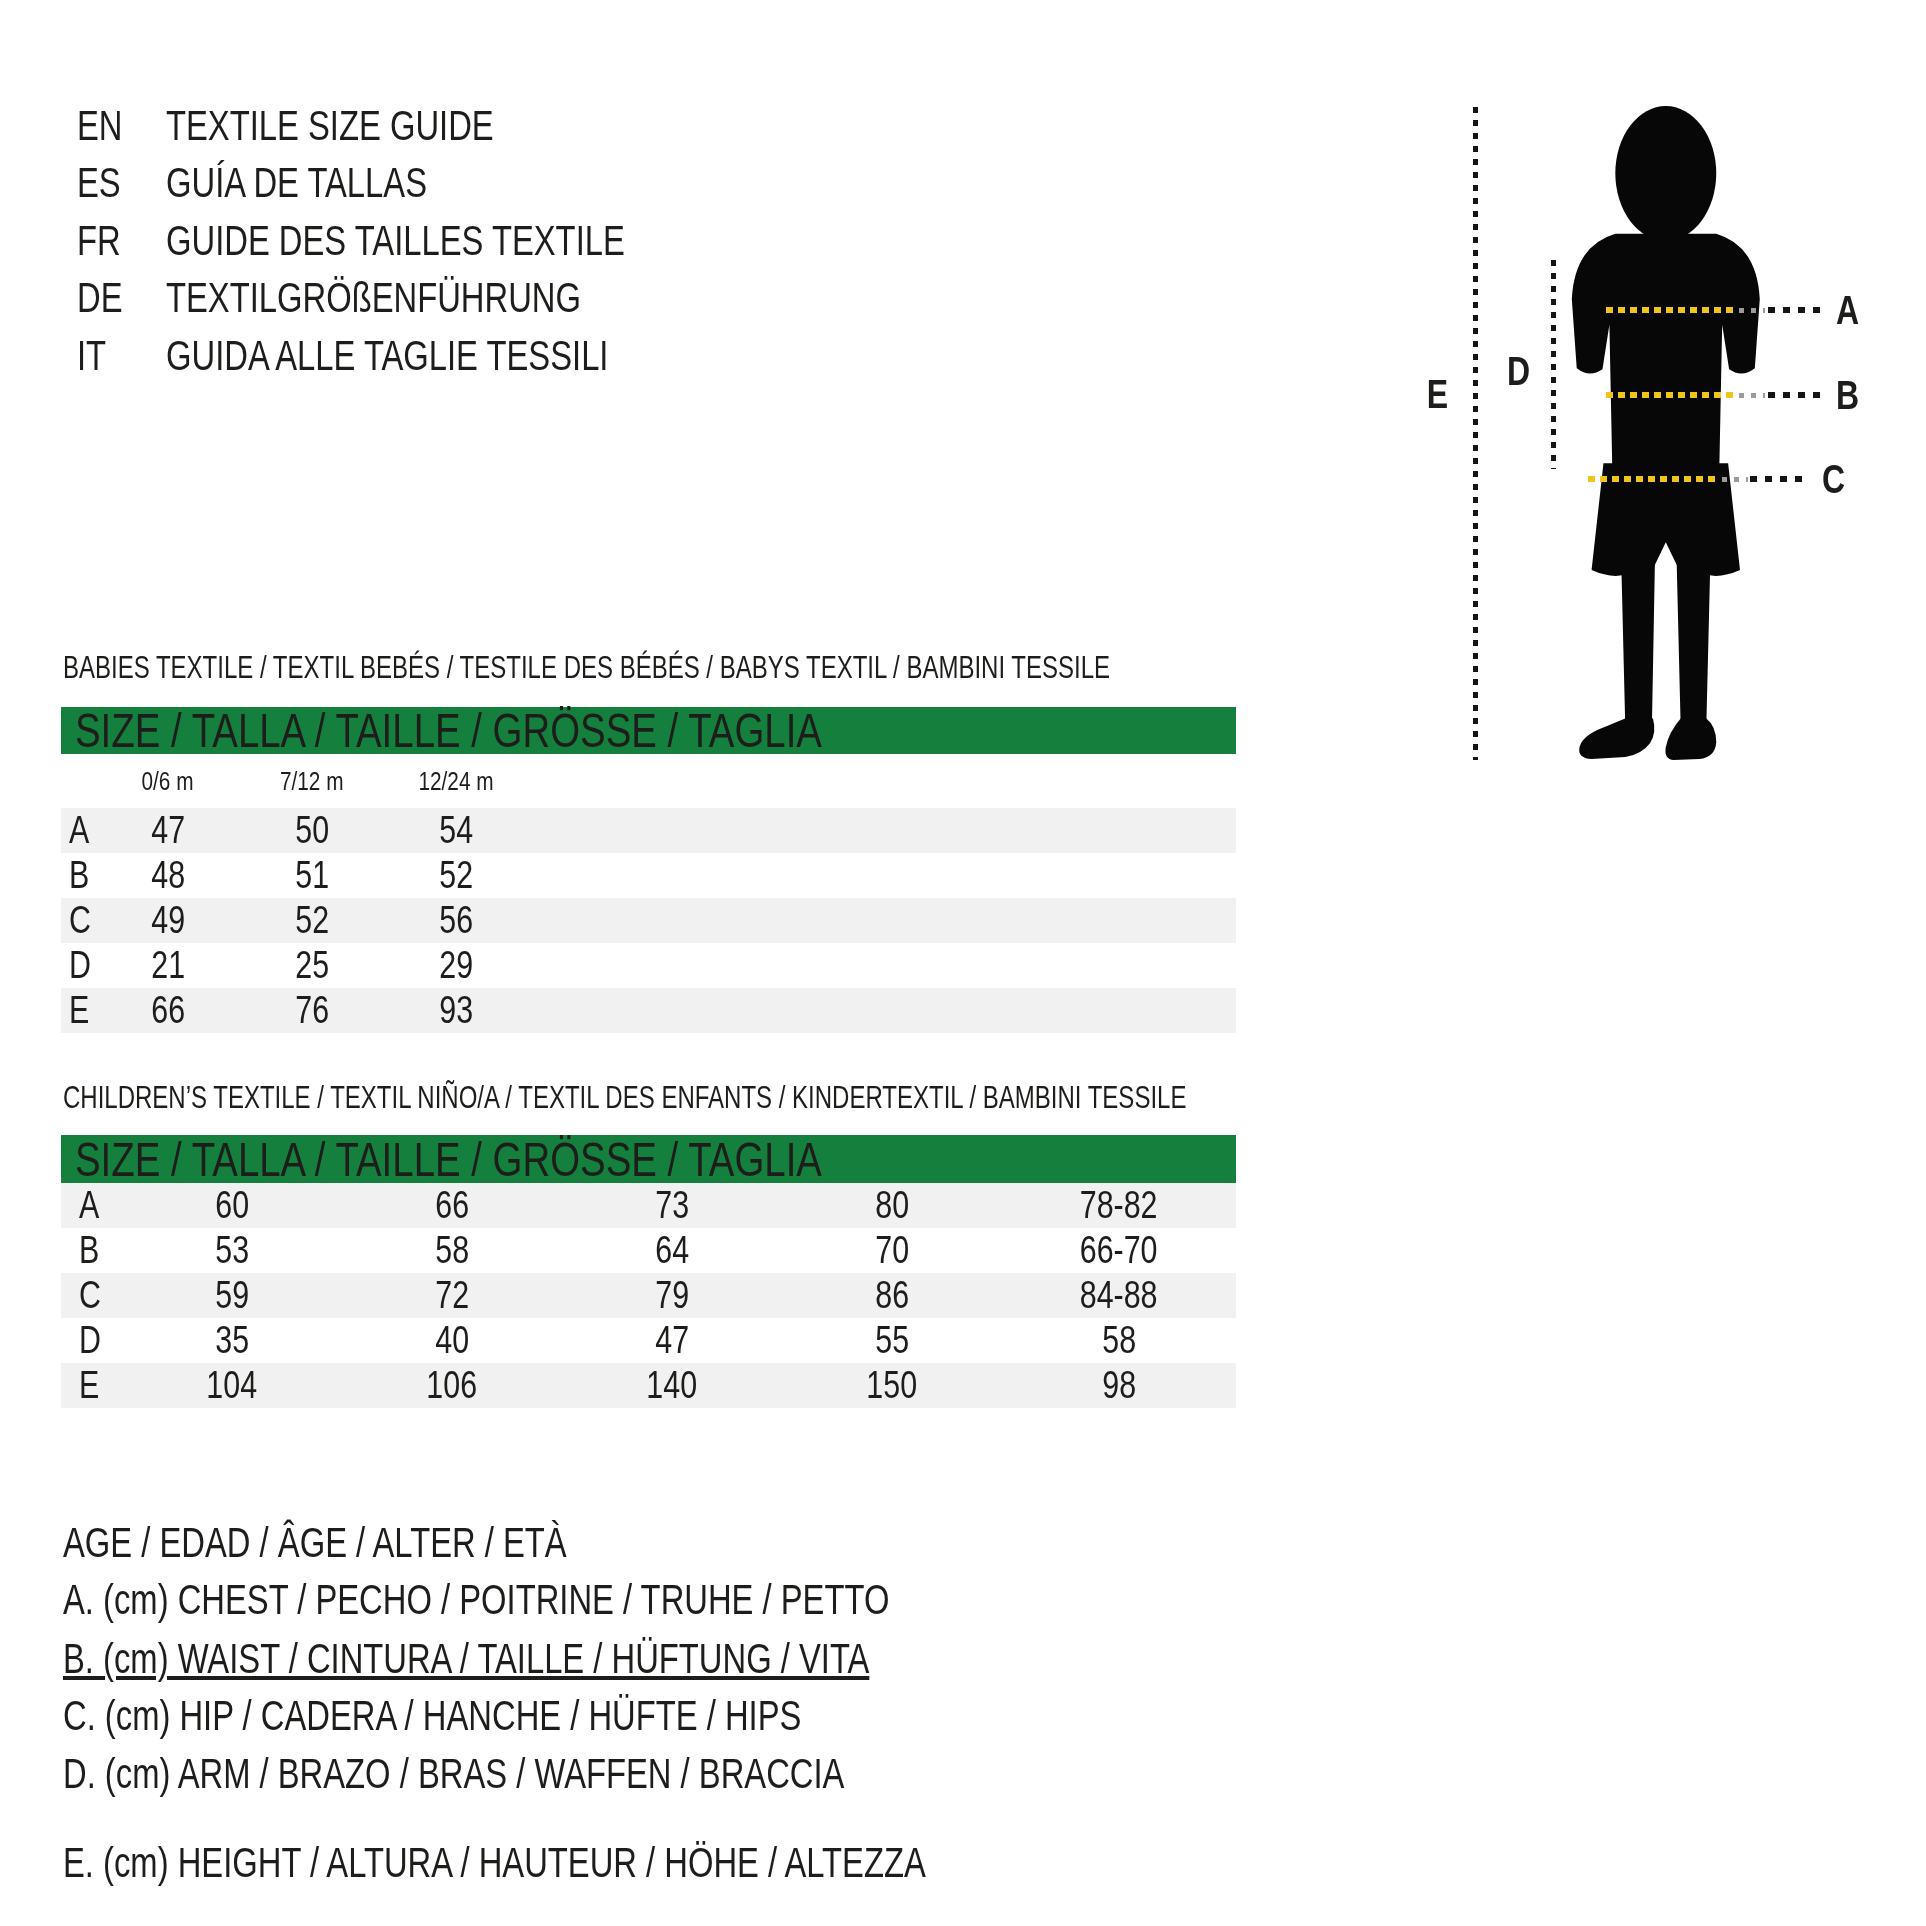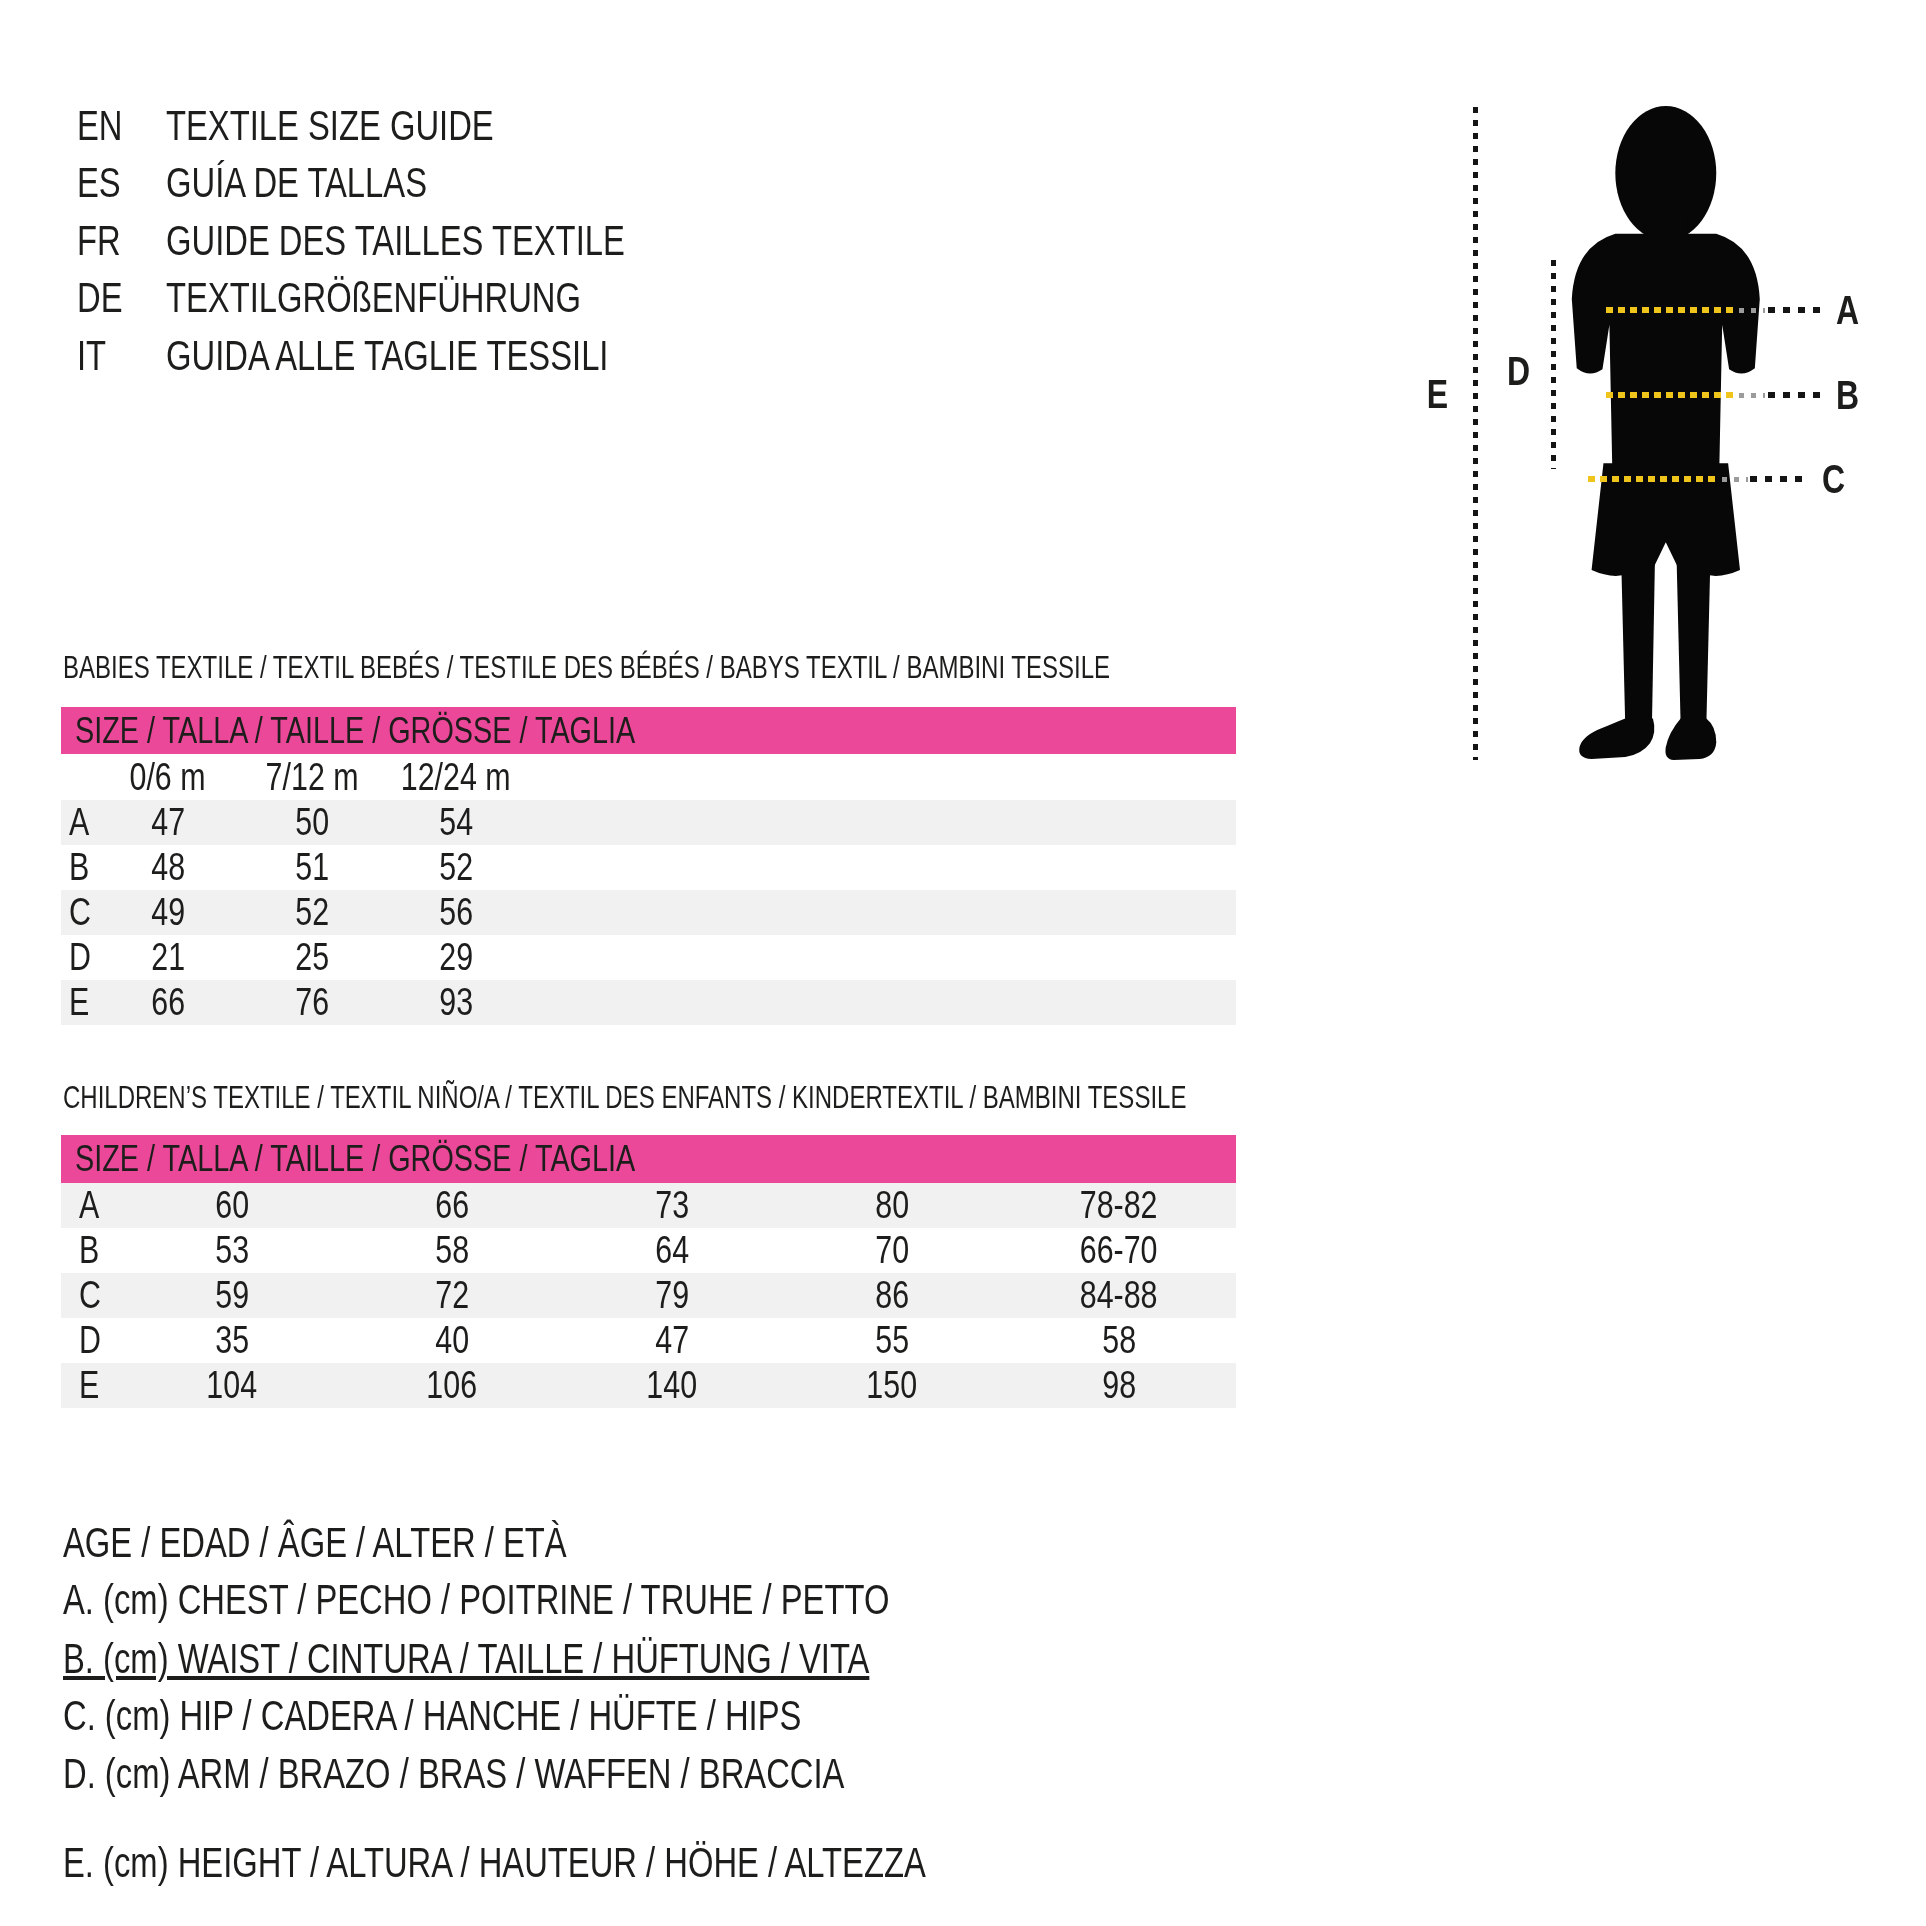--- a/index.html
+++ b/index.html
@@ -16,24 +16,24 @@
   .condL {display:inline-block;transform:scaleX(.80);transform-origin:0 50%;white-space:nowrap;}
 
   
   .lang-row{left:77px;width:891px;height:48px;display:flex;align-items:center;font-size:42px;}
   .lang-code{width:89px;flex:0 0 89px;}
   
   .section-title{left:63px;height:48px;display:flex;align-items:flex-end;font-size:32px;}
 
   
   .size-table{left:61px;width:1175px;}
-  .size-bar{background:#ec4899;display:flex;align-items:center;padding-left:14px;box-sizing:border-box;font-size:36px;}
+  .size-bar{background:#15803d;display:flex;align-items:center;padding-left:14px;box-sizing:border-box;font-size:48px;}
   .grid-babies{display:grid;grid-template-columns:35px 144px 144px 144px 1fr;}
   .grid-children{display:grid;grid-template-columns:61px 220px 220px 220px 220px 1fr;}
-  .thead-row{height:46px;font-size:38px;}
+  .thead-row{height:54px;font-size:26px;}
   .trow{height:45px;font-size:38px;}
   .trow.stripe{background:#f1f1f1;}
   .cell{display:flex;align-items:center;justify-content:center;}
   .cell.letter{justify-content:flex-start;padding-left:8px;box-sizing:border-box;}
   .grid-children .cell.letter{padding-left:18px;}
 
   
   .legend-line{left:63px;height:48px;display:flex;align-items:center;font-size:42px;}
 
   

